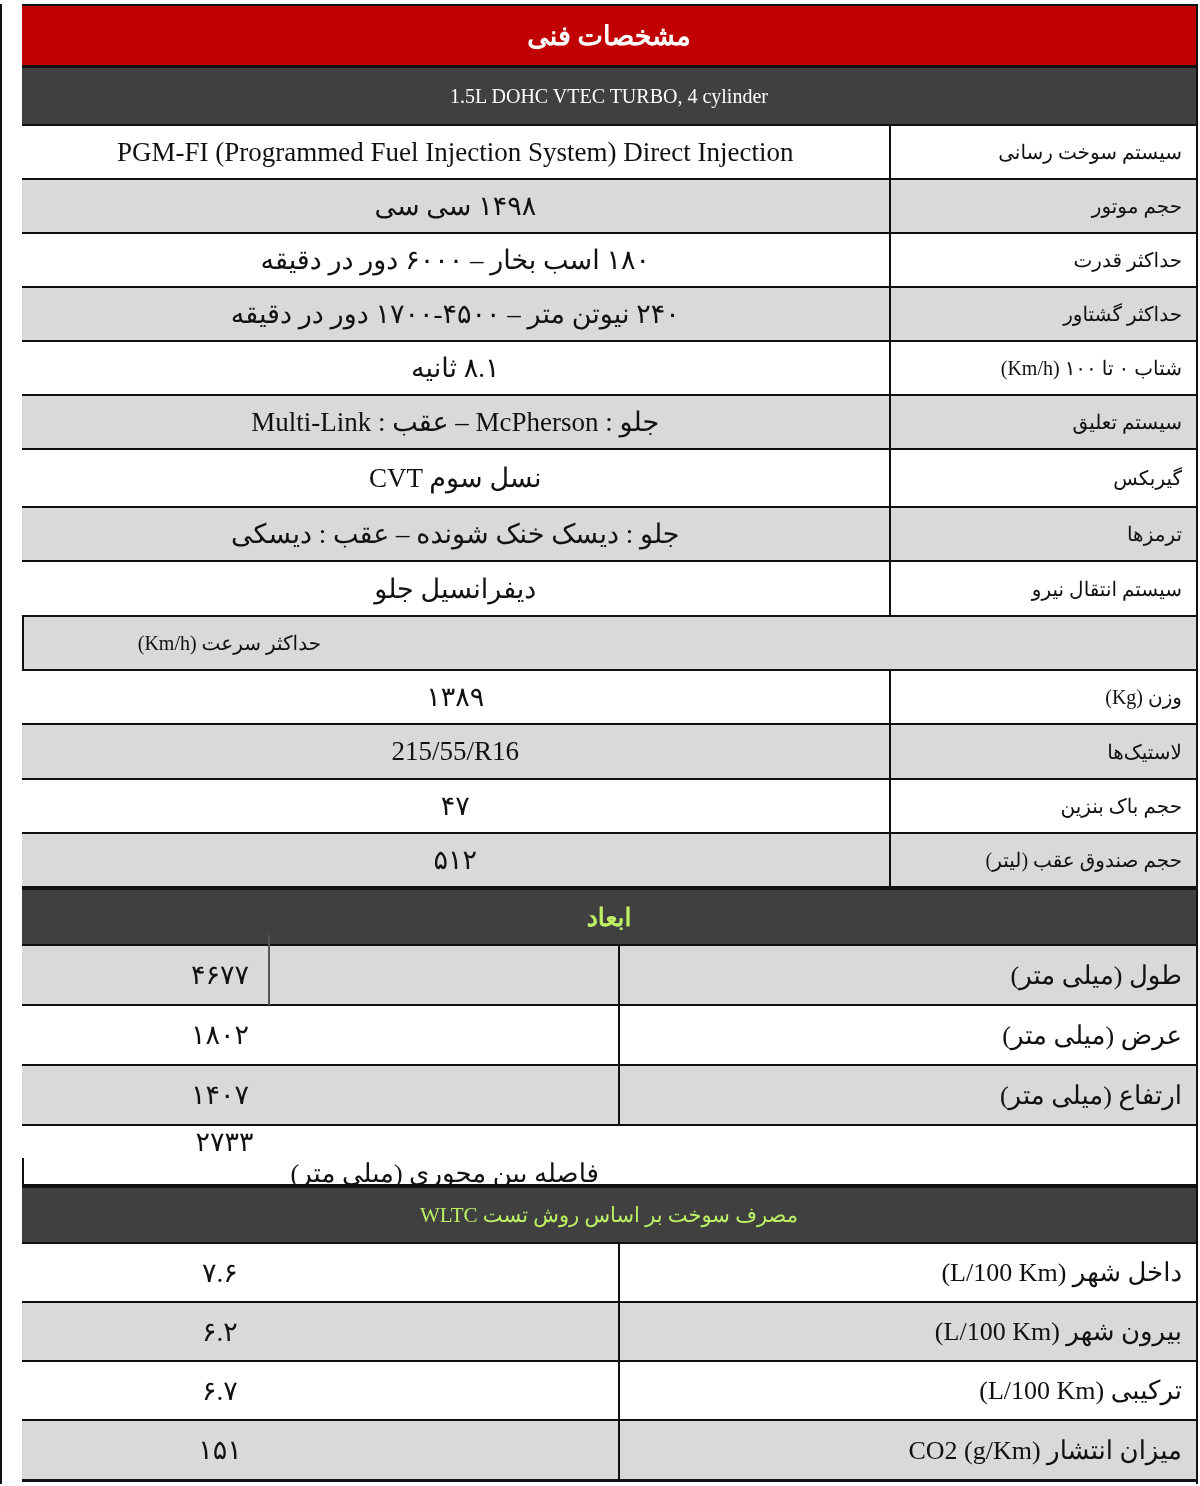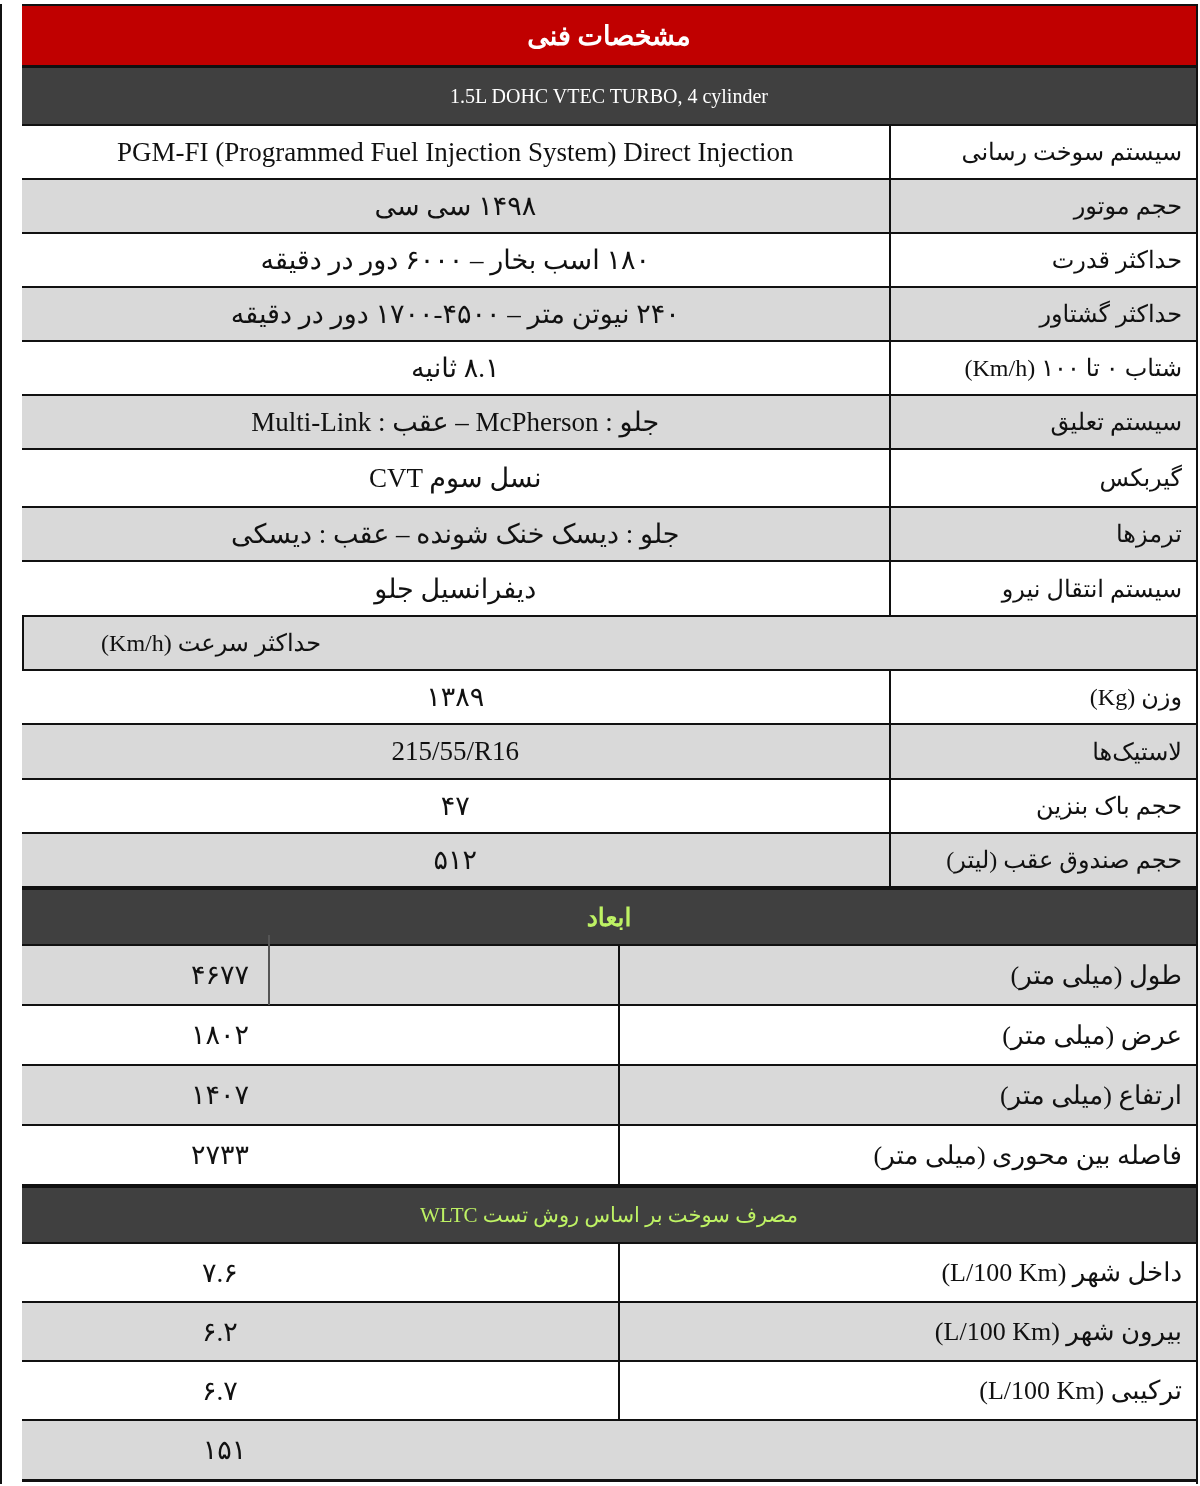--- a/index.html
+++ b/index.html
@@ -5,21 +5,21 @@
     html, body { margin: 0; padding: 0; background: #ffffff; }
     body { width: 1200px; height: 1486px; overflow: hidden; font-family: "Liberation Serif", "DejaVu Serif", serif; color: #111; }
     .frame { position: absolute; left: 0; top: 4px; width: 1198px; border-left: 2px solid #111; border-right: 2px solid #111; box-sizing: border-box; }
     .row { position: absolute; left: 0; right: 0; box-sizing: border-box; border-bottom: 2px solid #111; display: flex; margin-left: 20px; }
     .banner-red { background: #c00000; color: #ffffff; justify-content: center; align-items: center; font-size: 27px; font-weight: bold; border-top: 2px solid #111; border-bottom: 3px solid #111; }
     .banner-dark { background: #404040; color: #ffffff; justify-content: center; align-items: center; font-size: 20px; }
     .section-head { background: #404040; color: #bef264; justify-content: center; align-items: center; font-size: 25px; font-weight: bold; border-top: 2px solid #111; }
     .white { background: #ffffff; }
     .grey { background: #d9d9d9; }
     .cell-val { display: flex; align-items: center; justify-content: center; font-size: 27px; box-sizing: border-box; }
-    .cell-lbl { display: flex; align-items: center; justify-content: flex-end; font-size: 24px; padding-right: 14px; box-sizing: border-box; border-left: 2px solid #111; direction: rtl; text-align: right; }
+    .cell-lbl { display: flex; align-items: center; justify-content: flex-end; font-size: 20px; padding-right: 14px; box-sizing: border-box; border-left: 2px solid #111; direction: rtl; text-align: right; }
     .cell-lbl span { direction: rtl; }
     .spec .cell-val { width: 883px; }
     .spec .cell-lbl { width: 313px; justify-content: flex-start; }
     .dim .cell-val { width: 605px; padding-right: 200px; }
     .dim .cell-lbl { width: 591px; justify-content: flex-start; font-size: 26px; }
     .rtl { direction: rtl; unicode-bidi: plaintext; }
     .stray-line { position: absolute; left: 268px; top: 935px; width: 2px; height: 70px; background: #555; }
   </style>
 </head>
 <body>
@@ -164,21 +164,21 @@
       </div>
   </div>
   <div class="row dim grey" style="top:1062px; height:60px;">
     <div class="cell-val">
         <span class="rtl">۱۴۰۷</span>
       </div>
     <div class="cell-lbl">
         <span>ارتفاع (میلی متر)</span>
       </div>
   </div>
-  <div class="row dim white" style="top:1122px; height:60px;">
+  <div class="row dim white" style="top:1122px; height:60px;flex-direction:column;">
     <div class="cell-val">
         <span class="rtl">۲۷۳۳</span>
       </div>
     <div class="cell-lbl">
         <span>فاصله بین محوری (میلی متر)</span>
       </div>
   </div>
 
   <div class="row section-head" style="top:1182px; height:58px;">
     <span class="rtl" style="font-weight:normal; font-size:21px;">مصرف سوخت بر اساس روش تست WLTC</span>
@@ -204,17 +204,20 @@
         <span class="rtl">۶.۷</span>
       </div>
     <div class="cell-lbl">
         <span>ترکیبی (L/100 Km)</span>
       </div>
   </div>
   <div class="row dim grey" style="top:1417px; height:61px; border-bottom:3px solid #111;">
     <div class="cell-val">
         <span class="rtl">۱۵۱</span>
       </div>
+    <div class="cell-lbl">
+        <span>میزان انتشار CO2 (g/Km)</span>
+      </div>
   </div>
 
 </div>
 
 <div class="stray-line"></div>
 
 </body></html>

